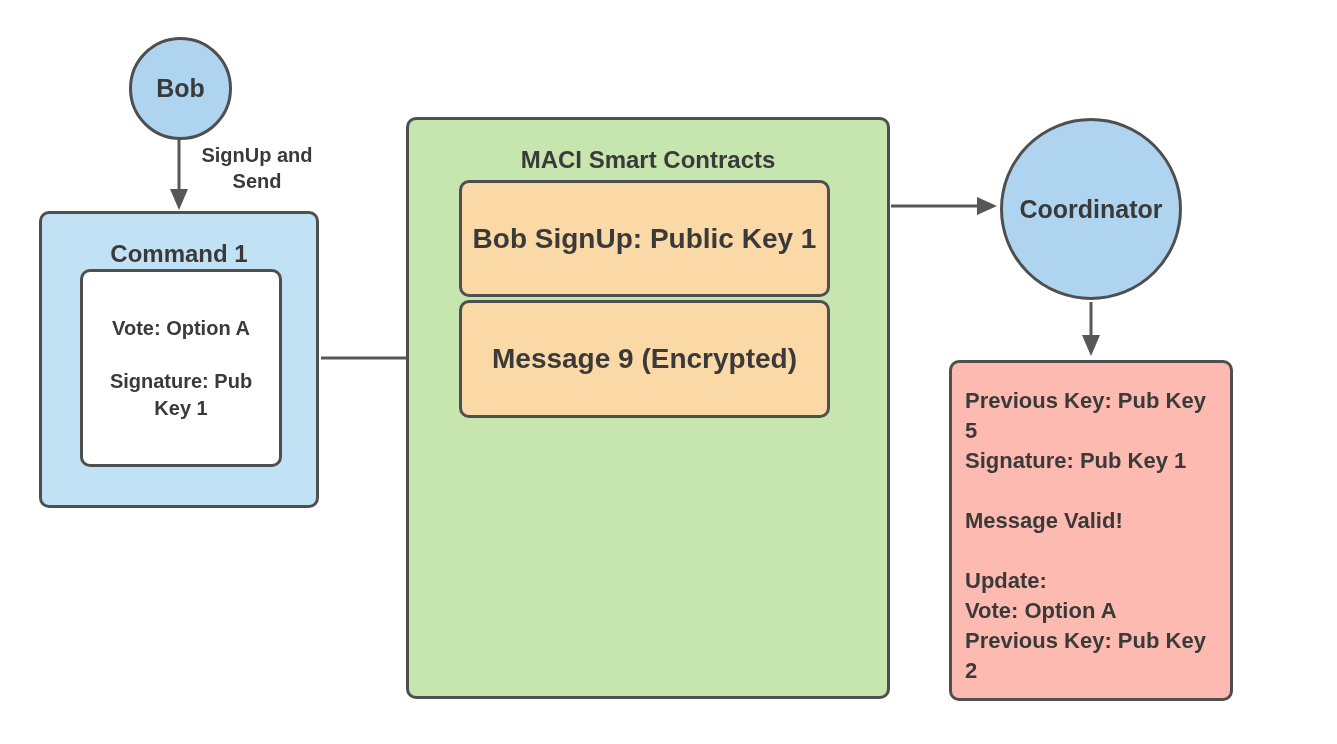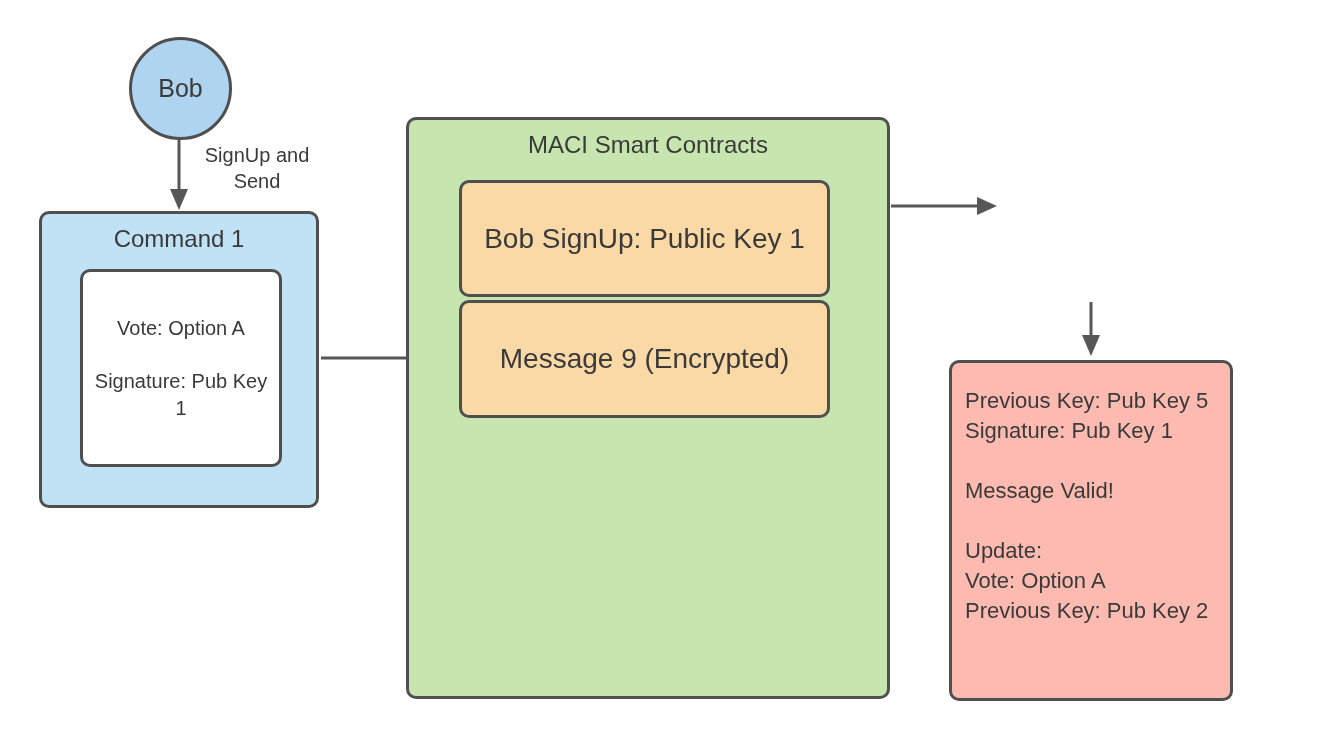--- a/index.html
+++ b/index.html
@@ -2,42 +2,42 @@
 <html style="--blue: #afd4ef; --light-blue: #c1e1f5; --green: #c7e5af; --orange: #fbd9a6; --pink: #fdbab0; --stroke: #4f4f4f; --text: #3a3a3a; --arrow: #575757;"><head>
 <meta charset="utf-8">
 <style>
   html, body { margin: 0; padding: 0; background: #ffffff; }
   .canvas {
     position: relative;
     width: 1337px;
     height: 744px;
     background: #ffffff;
     font-family: "Liberation Sans", sans-serif;
-    font-weight: normal;
+    font-weight: bold;
     color: var(--text, #3a3a3a);
     overflow: hidden;
   }
   .abs { position: absolute; box-sizing: border-box; }
   .arrows {
     position: absolute; left: 0; top: 0;
     width: 1337px; height: 744px;
     color: var(--arrow, #575757);
     pointer-events: none;
   }
   .node-border { border: 3px solid var(--stroke, #4f4f4f); }
   .circle {
     border-radius: 50%;
     display: flex; align-items: center; justify-content: center;
     text-align: center;
     background: var(--blue, #afd4ef);
     font-size: 25px;
   }
   .rounded { border-radius: 10px; }
   .command-box { background: var(--light-blue, #c1e1f5); }
-  .node-title { text-align: center; font-size: 24px; padding-top: 11px; }
+  .node-title { text-align: center; font-size: 24px; padding-top: 26px; }
   .white-box {
     background: #ffffff;
     display: flex; flex-direction: column; justify-content: center;
     gap: 26px; text-align: center; font-size: 20px; line-height: 27px;
     padding: 0 8px;
   }
   .white-box p { margin: 0; }
   .green-box { background: var(--green, #c7e5af); }
   .orange-box {
     background: var(--orange, #fbd9a6);
@@ -93,20 +93,23 @@
   </div>
 
   <div class="abs green-box node-border rounded" style="left:406px; top:117px; width:484px; height:582px;">
     <div class="node-title">MACI Smart Contracts</div>
   </div>
 
   <div class="abs orange-box node-border rounded" style="left:459px; top:180px; width:371px; height:117px;">Bob SignUp: Public Key 1</div>
 
   <div class="abs orange-box node-border rounded" style="left:459px; top:300px; width:371px; height:118px;">Message 9 (Encrypted)</div>
 
+  <div class="abs circle node-border" style="left:1000px; top:118px; width:182px; height:182px;">
+    <span>Coordinator</span>
+  </div>
 
 
   <div class="abs pink-box node-border rounded" style="left:949px; top:360px; width:284px; height:341px;">
     <div class="pink-line">Previous Key: Pub Key 5</div>
     <div class="pink-line">Signature: Pub Key 1</div>
     <div class="pink-line"></div>
     <div class="pink-line">Message Valid!</div>
     <div class="pink-line"></div>
     <div class="pink-line">Update:</div>
     <div class="pink-line">Vote: Option A</div>

